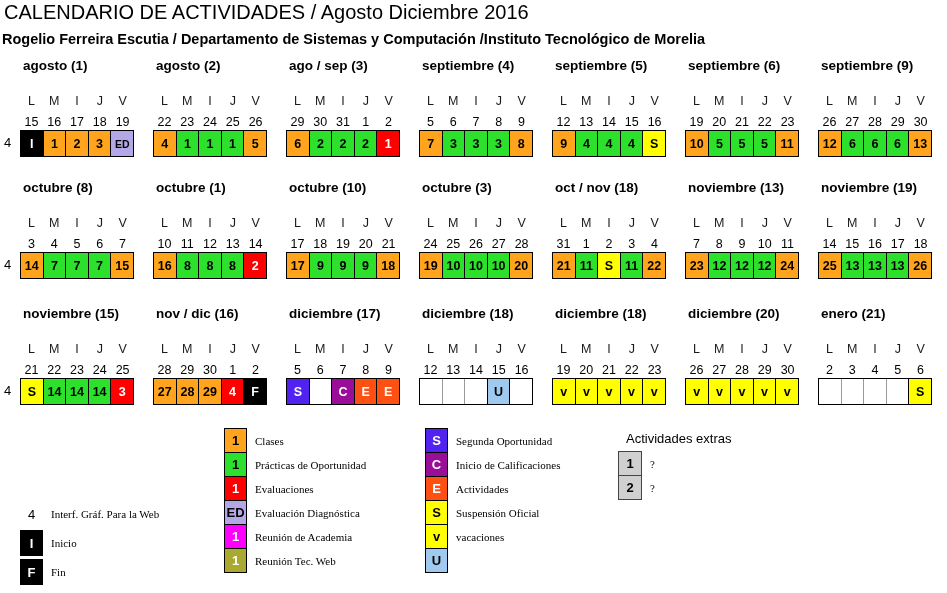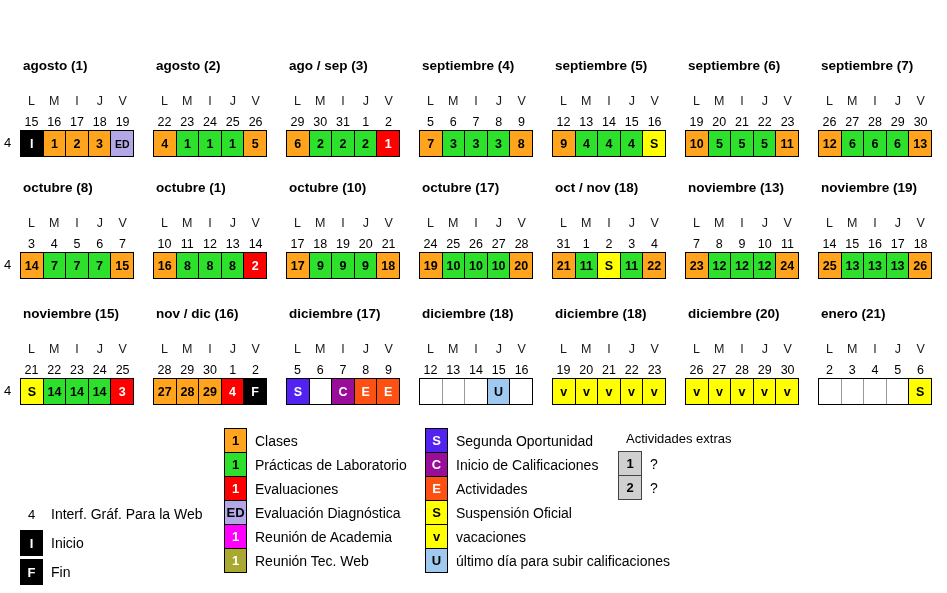--- a/index.html
+++ b/index.html
@@ -21,29 +21,31 @@
   .cell:first-child{border-left:none;}
   .cell.small{font-size:10.5px;}
   .rowlab{position:absolute;left:4px;font-size:13px;}
   .legend-col{position:absolute;}
   .lg-row{display:flex;align-items:center;height:25px;}
   .lg-stack .lg-row + .lg-row{margin-top:-1px;}
   .legend-left .lg-row{height:26px;margin-bottom:3px;}
   .lg-box{width:23px;height:100%;box-sizing:border-box;border:1px solid #000;
           display:flex;align-items:center;justify-content:center;font-weight:bold;font-size:13px;flex:none;}
   .lg-box.noborder{border:none;background:transparent;font-weight:normal;}
-  .lg-label{margin-left:8px;font-size:14px;white-space:nowrap;}
+  .lg-label{margin-left:8px;font-size:11px;white-space:nowrap;font-family:Liberation Serif, serif;}
   .extras-title{position:absolute;left:626px;top:431px;font-size:13px;}
   .extras{position:absolute;left:618px;top:451px;}
   .extras .lg-box{width:24px;height:25px;border-color:#444;}
 </style>
 </head>
 <body>
 
 <div class="page">
+  <div class="title">CALENDARIO DE ACTIVIDADES / Agosto Diciembre 2016</div>
+  <div class="subtitle">Rogelio Ferreira Escutia / Departamento de Sistemas y Computación /Instituto Tecnológico de Morelia</div>
 
   <div class="weeks" id="weeks">
       <div class="wk">
         <div class="wk-title">agosto (1)</div>
         <div class="five hdr">
           <span>L</span>
           <span>M</span>
           <span>I</span>
           <span>J</span>
           <span>V</span>
@@ -177,21 +179,21 @@
         </div>
         <div class="strip">
           <div class="cell" style="background: rgb(255, 164, 28); color: rgb(0, 0, 0);">10</div>
           <div class="cell" style="background: rgb(44, 224, 44); color: rgb(0, 0, 0);">5</div>
           <div class="cell" style="background: rgb(44, 224, 44); color: rgb(0, 0, 0);">5</div>
           <div class="cell" style="background: rgb(44, 224, 44); color: rgb(0, 0, 0);">5</div>
           <div class="cell" style="background: rgb(255, 164, 28); color: rgb(0, 0, 0);">11</div>
         </div>
       </div>
       <div class="wk">
-        <div class="wk-title">septiembre (7)</div>
+        <div class="wk-title">septiembre (9)</div>
         <div class="five hdr">
           <span>L</span>
           <span>M</span>
           <span>I</span>
           <span>J</span>
           <span>V</span>
         </div>
         <div class="five dts">
           <span>26</span>
           <span>27</span>
@@ -273,21 +275,21 @@
         </div>
         <div class="strip">
           <div class="cell" style="background: rgb(255, 164, 28); color: rgb(0, 0, 0);">17</div>
           <div class="cell" style="background: rgb(44, 224, 44); color: rgb(0, 0, 0);">9</div>
           <div class="cell" style="background: rgb(44, 224, 44); color: rgb(0, 0, 0);">9</div>
           <div class="cell" style="background: rgb(44, 224, 44); color: rgb(0, 0, 0);">9</div>
           <div class="cell" style="background: rgb(255, 164, 28); color: rgb(0, 0, 0);">18</div>
         </div>
       </div>
       <div class="wk">
-        <div class="wk-title">octubre (17)</div>
+        <div class="wk-title">octubre (3)</div>
         <div class="five hdr">
           <span>L</span>
           <span>M</span>
           <span>I</span>
           <span>J</span>
           <span>V</span>
         </div>
         <div class="five dts">
           <span>24</span>
           <span>25</span>
@@ -563,21 +565,21 @@
         <span class="lg-label">Fin</span>
       </div>
     </div>
   <div class="legend-col lg-stack" id="legend-types" style="left:224px;top:428px;">
       <div class="lg-row">
         <span class="lg-box" style="background: rgb(255, 164, 28); color: rgb(0, 0, 0);">1</span>
         <span class="lg-label">Clases</span>
       </div>
       <div class="lg-row">
         <span class="lg-box" style="background: rgb(44, 224, 44); color: rgb(0, 0, 0);">1</span>
-        <span class="lg-label">Prácticas de Laboratorio</span>
+        <span class="lg-label">Prácticas de Oportunidad</span>
       </div>
       <div class="lg-row">
         <span class="lg-box" style="background: rgb(255, 0, 0); color: rgb(255, 255, 255);">1</span>
         <span class="lg-label">Evaluaciones</span>
       </div>
       <div class="lg-row">
         <span class="lg-box" style="background: rgb(180, 167, 230); color: rgb(0, 0, 0);">ED</span>
         <span class="lg-label">Evaluación Diagnóstica</span>
       </div>
       <div class="lg-row">
@@ -605,21 +607,20 @@
       <div class="lg-row">
         <span class="lg-box" style="background: rgb(255, 255, 0); color: rgb(0, 0, 0);">S</span>
         <span class="lg-label">Suspensión Oficial</span>
       </div>
       <div class="lg-row">
         <span class="lg-box" style="background: rgb(255, 255, 0); color: rgb(0, 0, 0);">v</span>
         <span class="lg-label">vacaciones</span>
       </div>
       <div class="lg-row">
         <span class="lg-box" style="background: rgb(159, 201, 238); color: rgb(0, 0, 0);">U</span>
-        <span class="lg-label">último día para subir calificaciones</span>
       </div>
     </div>
 
   <div class="extras-title">Actividades extras</div>
   <div class="legend-col lg-stack extras" id="legend-extras">
       <div class="lg-row">
         <span class="lg-box" style="background: rgb(208, 208, 208); color: rgb(0, 0, 0);">1</span>
         <span class="lg-label">?</span>
       </div>
       <div class="lg-row">

